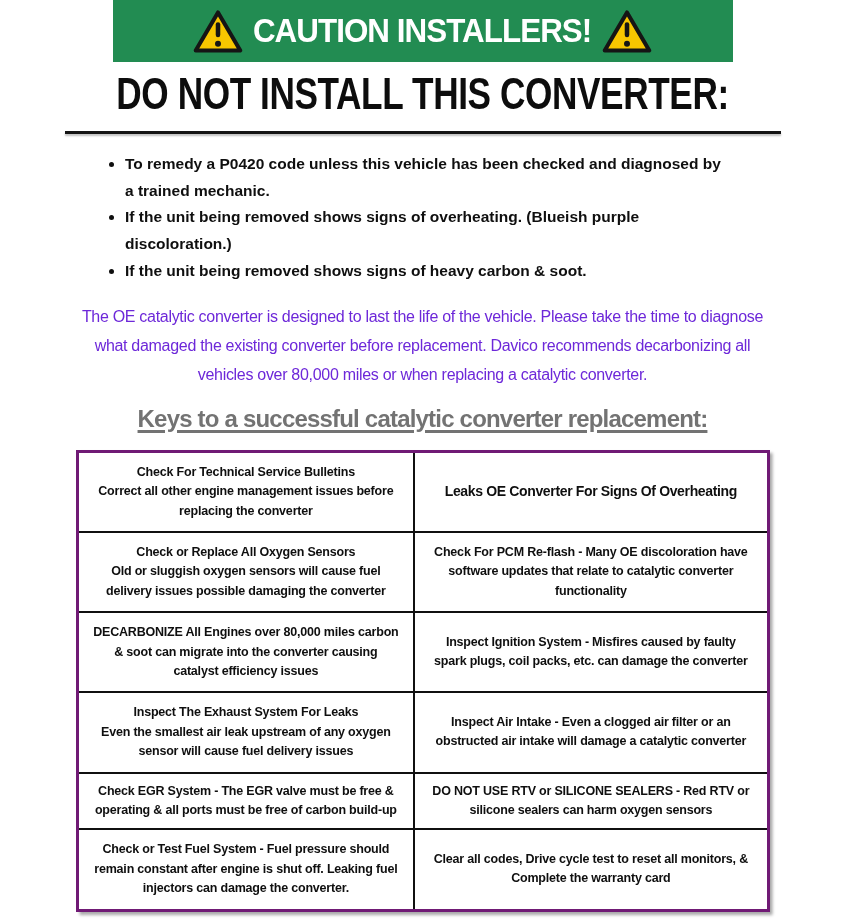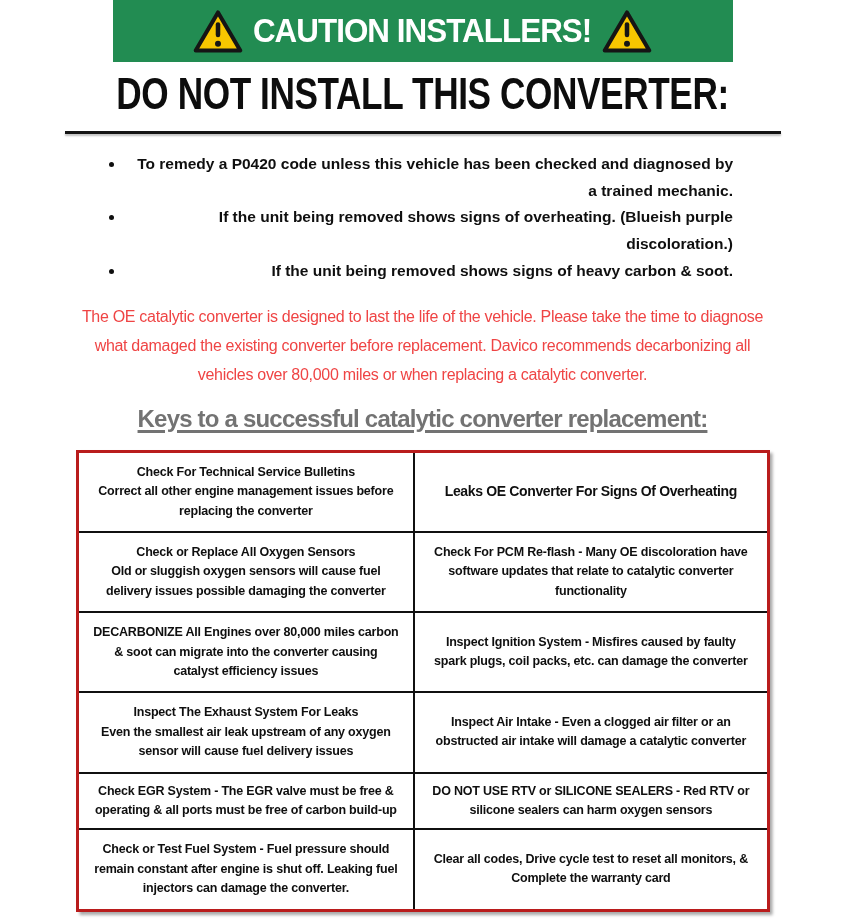--- a/index.html
+++ b/index.html
@@ -52,60 +52,59 @@
     border: none;
     border-top: 3px solid #141414;
     box-shadow: 0 2px 2px rgba(0,0,0,0.25);
   }
   
   .warning-list {
     width: 625px;
     margin: 17px 0 0 108px;
     padding-left: 17px;
     list-style: disc outside;
-    text-align: right;
   }
   .warning-list li {
     font-size: 15.5px;
     font-weight: bold;
     line-height: 1.72;
     color: #0f0f0f;
     letter-spacing: 0;
   }
   
   .notice {
     margin-top: 19px;
     width: 845px;
     text-align: center;
     font-size: 16px;
     font-weight: 400;
     letter-spacing: -0.3px;
     line-height: 1.8;
-    color: #ef4444;
+    color: #6d28d9;
     white-space: pre-line;
   }
   
   .keys-heading {
     margin-top: 15px;
     text-align: center;
     font-size: 24px;
     font-weight: bold;
     letter-spacing: -0.8px;
     color: #737373;
     text-decoration: underline;
     text-decoration-thickness: 2.5px;
     text-underline-offset: 3px;
   }
   
   .tips-table {
     width: 694px;
     height: 462px;
     margin: 17px auto 0;
     border-collapse: collapse;
-    border: 3px solid #b91c1c;
+    border: 3px solid #701a75;
     table-layout: fixed;
     box-shadow: 2.5px 3px 3px rgba(0,0,0,0.35);
   }
   .tips-table td {
     border: 2.5px solid #101010;
     vertical-align: middle;
     text-align: center;
     padding: 3px 13px;
     font-size: 12.5px;
     font-weight: bold;

